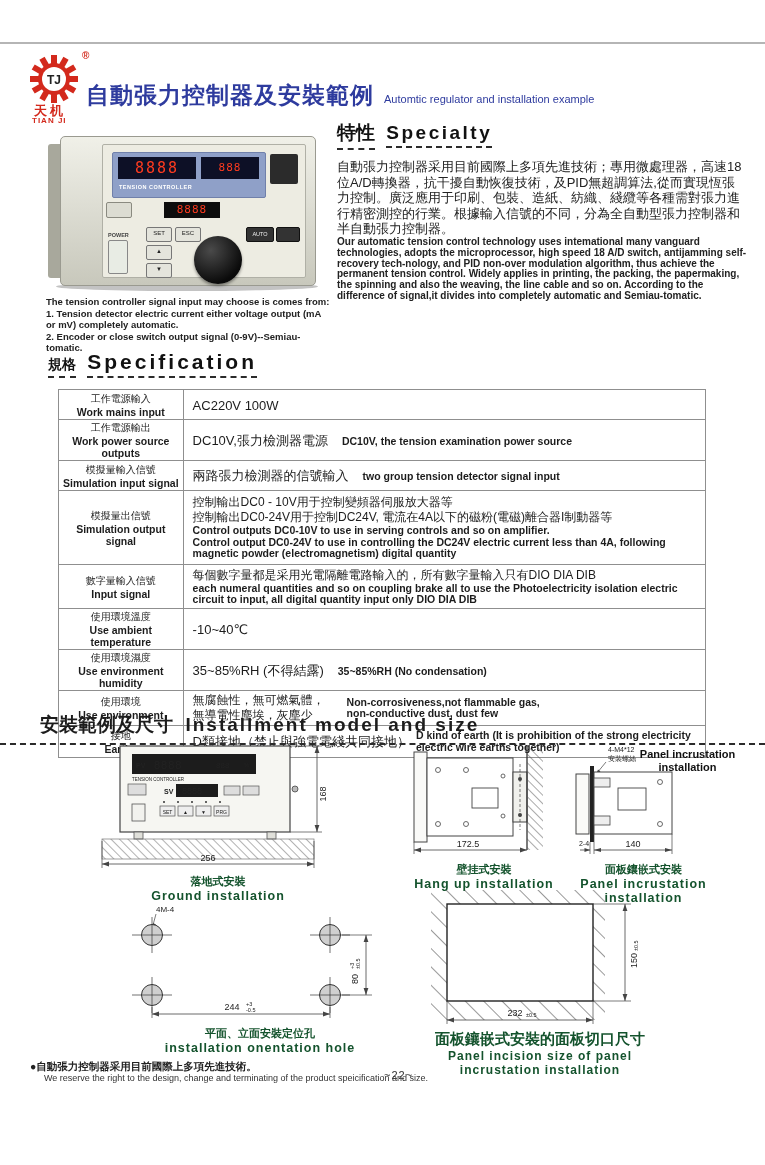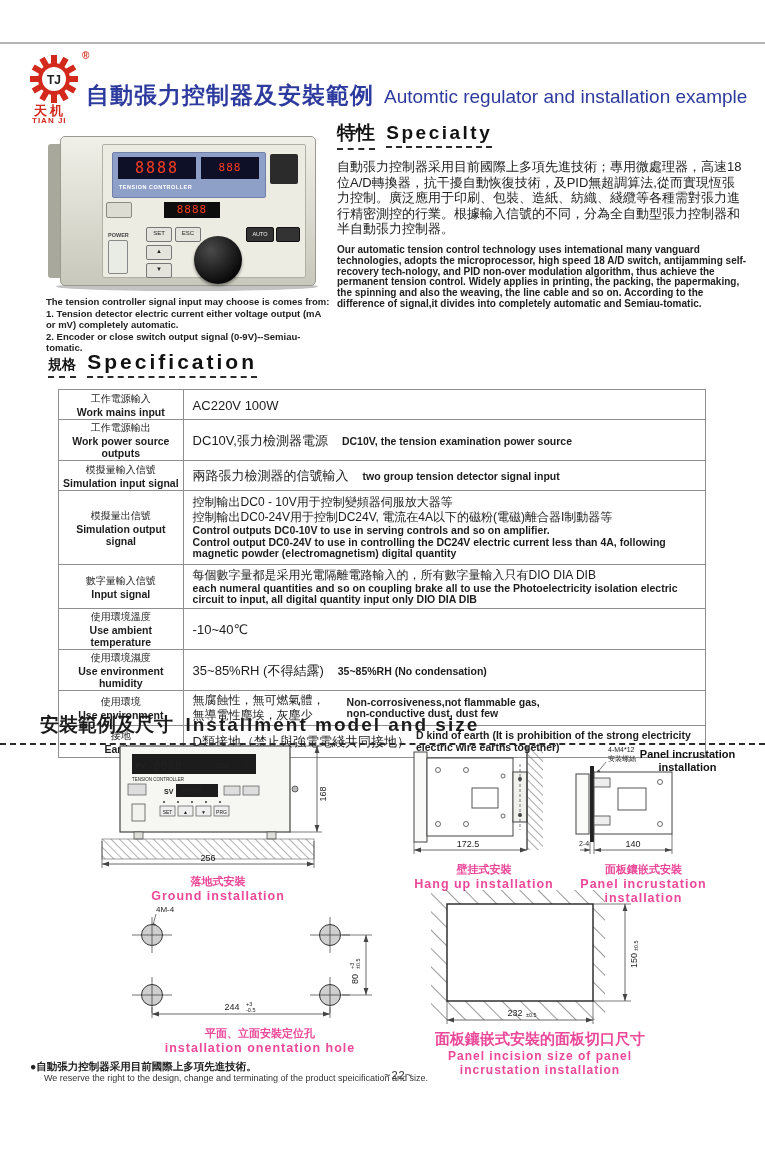--- a/index.html
+++ b/index.html
@@ -7,21 +7,21 @@
         font-family:"Liberation Sans","DejaVu Sans",sans-serif;color:#1c1c1c;}
   .abs{position:absolute;}
   .topline{left:0;top:42px;width:765px;height:2px;background:#b5b5b5;}
   
   .logo{left:28px;top:54px;width:84px;height:78px;}
   .logo-cn{position:absolute;left:6px;top:48px;font-size:13px;font-weight:bold;color:#d3291c;letter-spacing:3px;}
   .logo-en{position:absolute;left:4px;top:62px;font-size:8px;font-weight:bold;color:#d3291c;letter-spacing:1px;}
   .logo-reg{position:absolute;left:54px;top:-4px;font-size:10px;color:#d3291c;font-weight:bold;}
   .title{left:86px;top:80px;white-space:nowrap;}
   .title-cn{font-size:23px;font-weight:bold;color:#2e3b9e;letter-spacing:1px;}
-  .title-en{font-size:19px;color:#2e3b9e;margin-left:10px;}
+  .title-en{font-size:11px;color:#2e3b9e;margin-left:10px;}
   
   .photo{left:42px;top:132px;width:290px;height:160px;}
   .ph-flank{left:6px;top:12px;width:18px;height:134px;background:#a8a89c;border-radius:3px;}
   .ph-body{left:18px;top:4px;width:254px;height:148px;background:linear-gradient(#f0f0e8,#c8c8bc);
            border:1px solid #9a9a90;border-radius:5px;}
   .ph-panel{left:60px;top:12px;width:202px;height:132px;background:#edece2;border:1px solid #b0b0a6;border-radius:2px;}
   .ph-lcdwrap{left:70px;top:20px;width:152px;height:44px;background:#8fa0c8;border:1px solid #7080aa;border-radius:2px;}
   .ph-lcd1{position:absolute;left:5px;top:4px;width:78px;height:22px;background:#0d1026;color:#ff3b1f;
            font-family:"DejaVu Sans Mono",monospace;font-size:15px;letter-spacing:2px;line-height:22px;text-align:center;}
   .ph-lcd2{position:absolute;left:88px;top:4px;width:58px;height:22px;background:#0d1026;color:#ff3b1f;
@@ -40,21 +40,21 @@
   .ph-shadow{left:14px;top:150px;width:262px;height:9px;background:rgba(40,40,40,.28);border-radius:50%;}
   
   .caption{left:46px;top:296px;width:286px;font-size:9.5px;font-weight:bold;line-height:11.5px;color:#222;}
   
   .spc{left:337px;top:120px;width:410px;}
   .h2{font-weight:bold;font-size:19px;color:#111;}
   .h2 .en{letter-spacing:2.5px;margin-left:6px;}
   .dashu{display:inline-block;border-bottom:2.5px dashed #2b2b2b;padding-bottom:2px;}
   .p1{margin-top:9px;font-size:13px;line-height:15.6px;color:#222;}
   .p2{margin-top:9px;font-size:13px;line-height:14.5px;color:#222;}
-  .pen{margin-top:8px;font-size:10px;font-weight:bold;line-height:10.8px;color:#222;}
+  .pen{margin-top:0;font-size:10px;font-weight:bold;line-height:10.8px;color:#222;}
   
   .spech{left:48px;top:350px;}
   .spech .cn{font-size:14px;}
   .spech .en{font-size:21px;letter-spacing:3px;}
   
   .tblwrap{left:58px;top:389px;width:648px;}
   table{border-collapse:collapse;width:648px;}
   td{border:1px solid #8f8f8f;vertical-align:middle;}
   td.tl{width:172px;text-align:center;padding:1px 2px;}
   td.tv{padding:2px 9px;}
@@ -67,21 +67,21 @@
   .r0{height:30px;}.r1{height:30px;}.r2{height:30px;}.r3{height:74px;}.r4{height:44px;}
   .r5{height:28px;border-radius:22px;}.r6{height:28px;}.r7{height:34px;}.r8{height:32px;}
   .flexrow{display:flex;align-items:center;}
   
   .insth{left:0;top:712px;width:765px;border-bottom:2.5px dashed #2b2b2b;padding:0 0 5px 40px;box-sizing:border-box;}
   .insth .cn{font-size:19px;font-weight:bold;}
   .insth .en{font-size:19px;font-weight:bold;letter-spacing:2px;margin-left:8px;}
   
   svg{overflow:visible;}
   svg text{font-family:"Liberation Sans","DejaVu Sans",sans-serif;fill:#222;}
-  .dcap{text-align:center;color:#ec4899;}
+  .dcap{text-align:center;color:#14532d;}
   .dcap .cn{font-size:11px;font-weight:bold;display:block;}
   .dcap .en{font-size:12.5px;font-weight:bold;letter-spacing:1px;display:block;}
   .ptitle{left:615px;top:748px;width:145px;text-align:center;font-weight:bold;font-size:11px;line-height:13px;color:#111;}
   
   .foot-cn{left:30px;top:1060px;font-size:10.5px;font-weight:bold;color:#222;}
   .foot-en{left:44px;top:1073px;font-size:9px;color:#333;}
   .foot-pg{left:384px;top:1069px;font-size:11px;color:#333;letter-spacing:1px;}
 </style>
 </head>
 <body>

